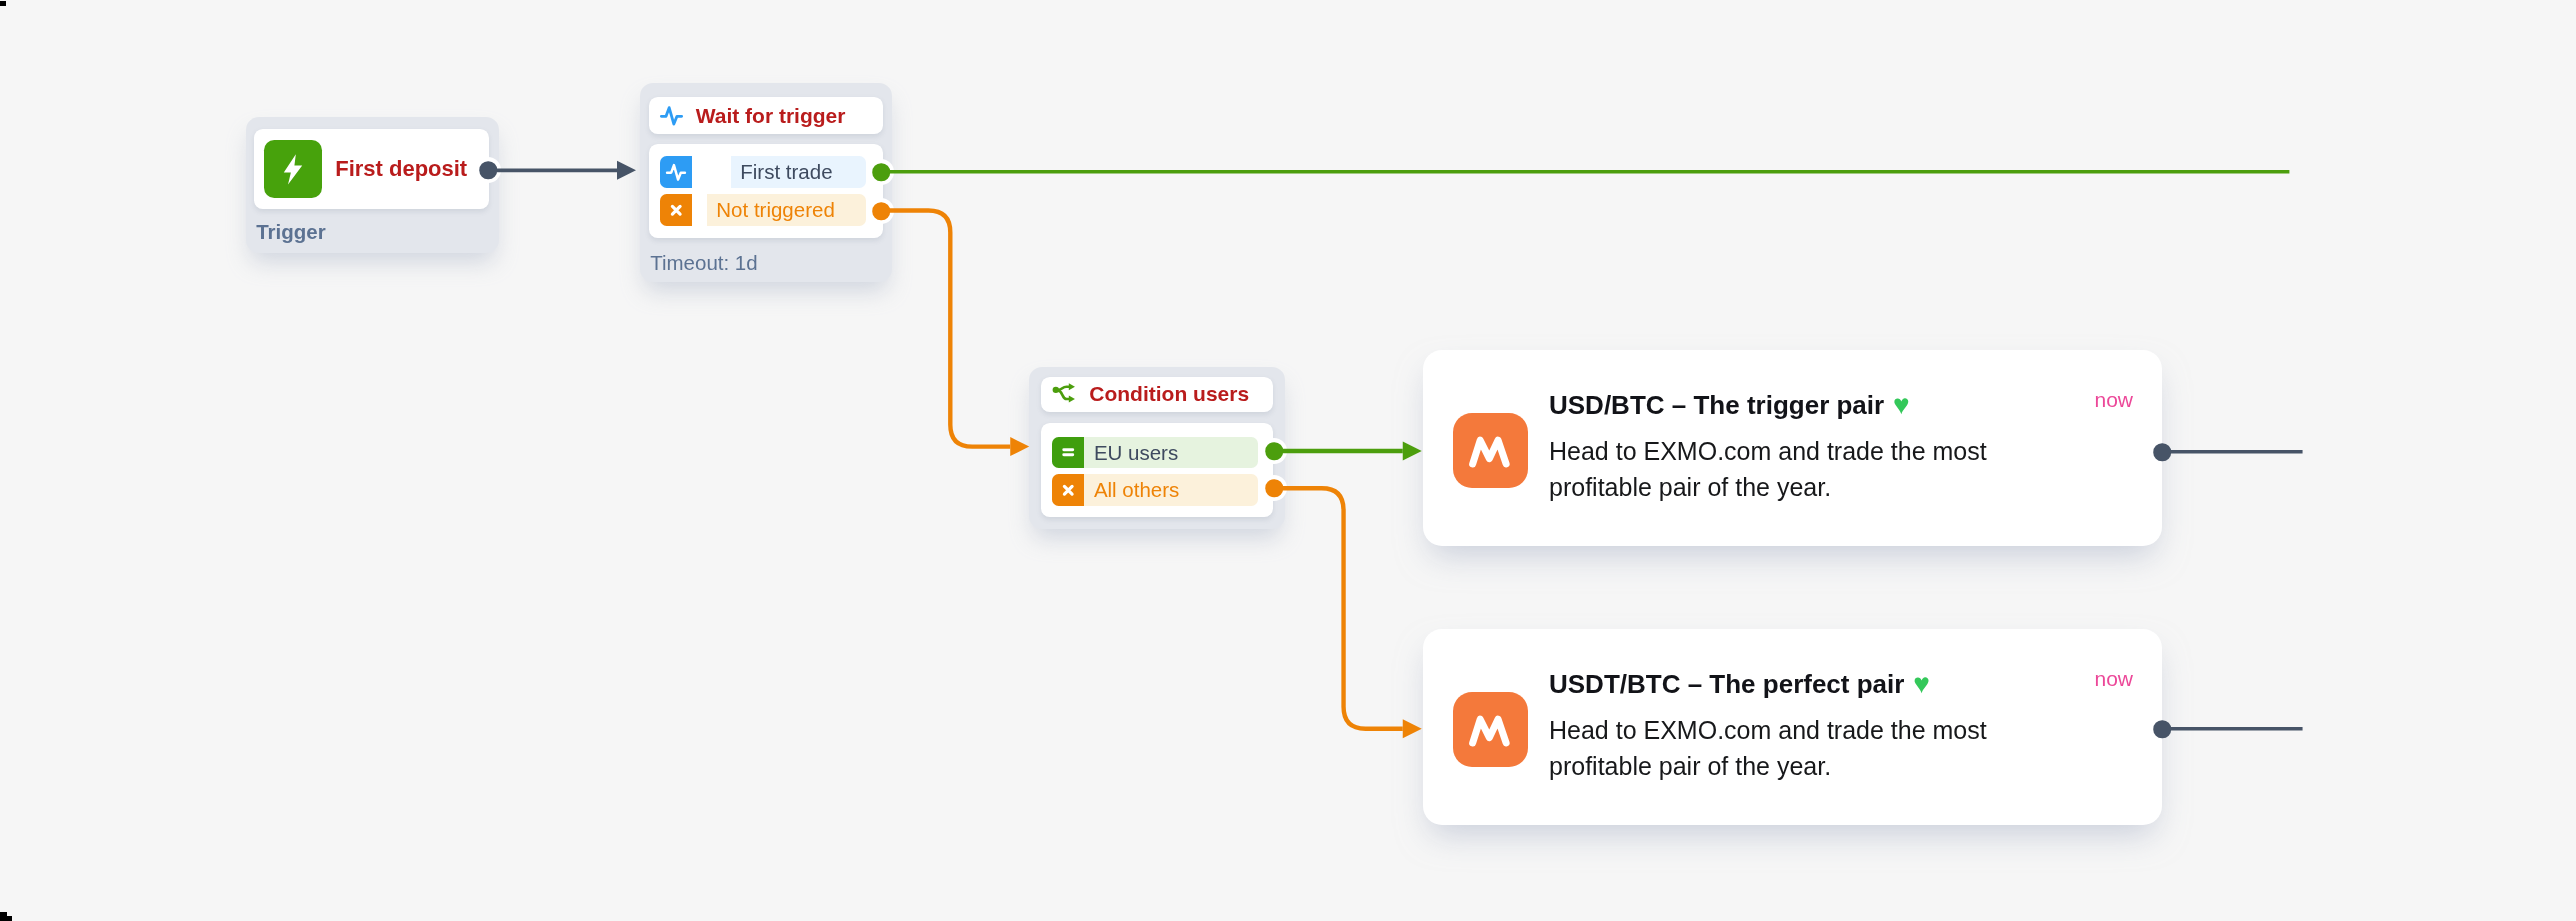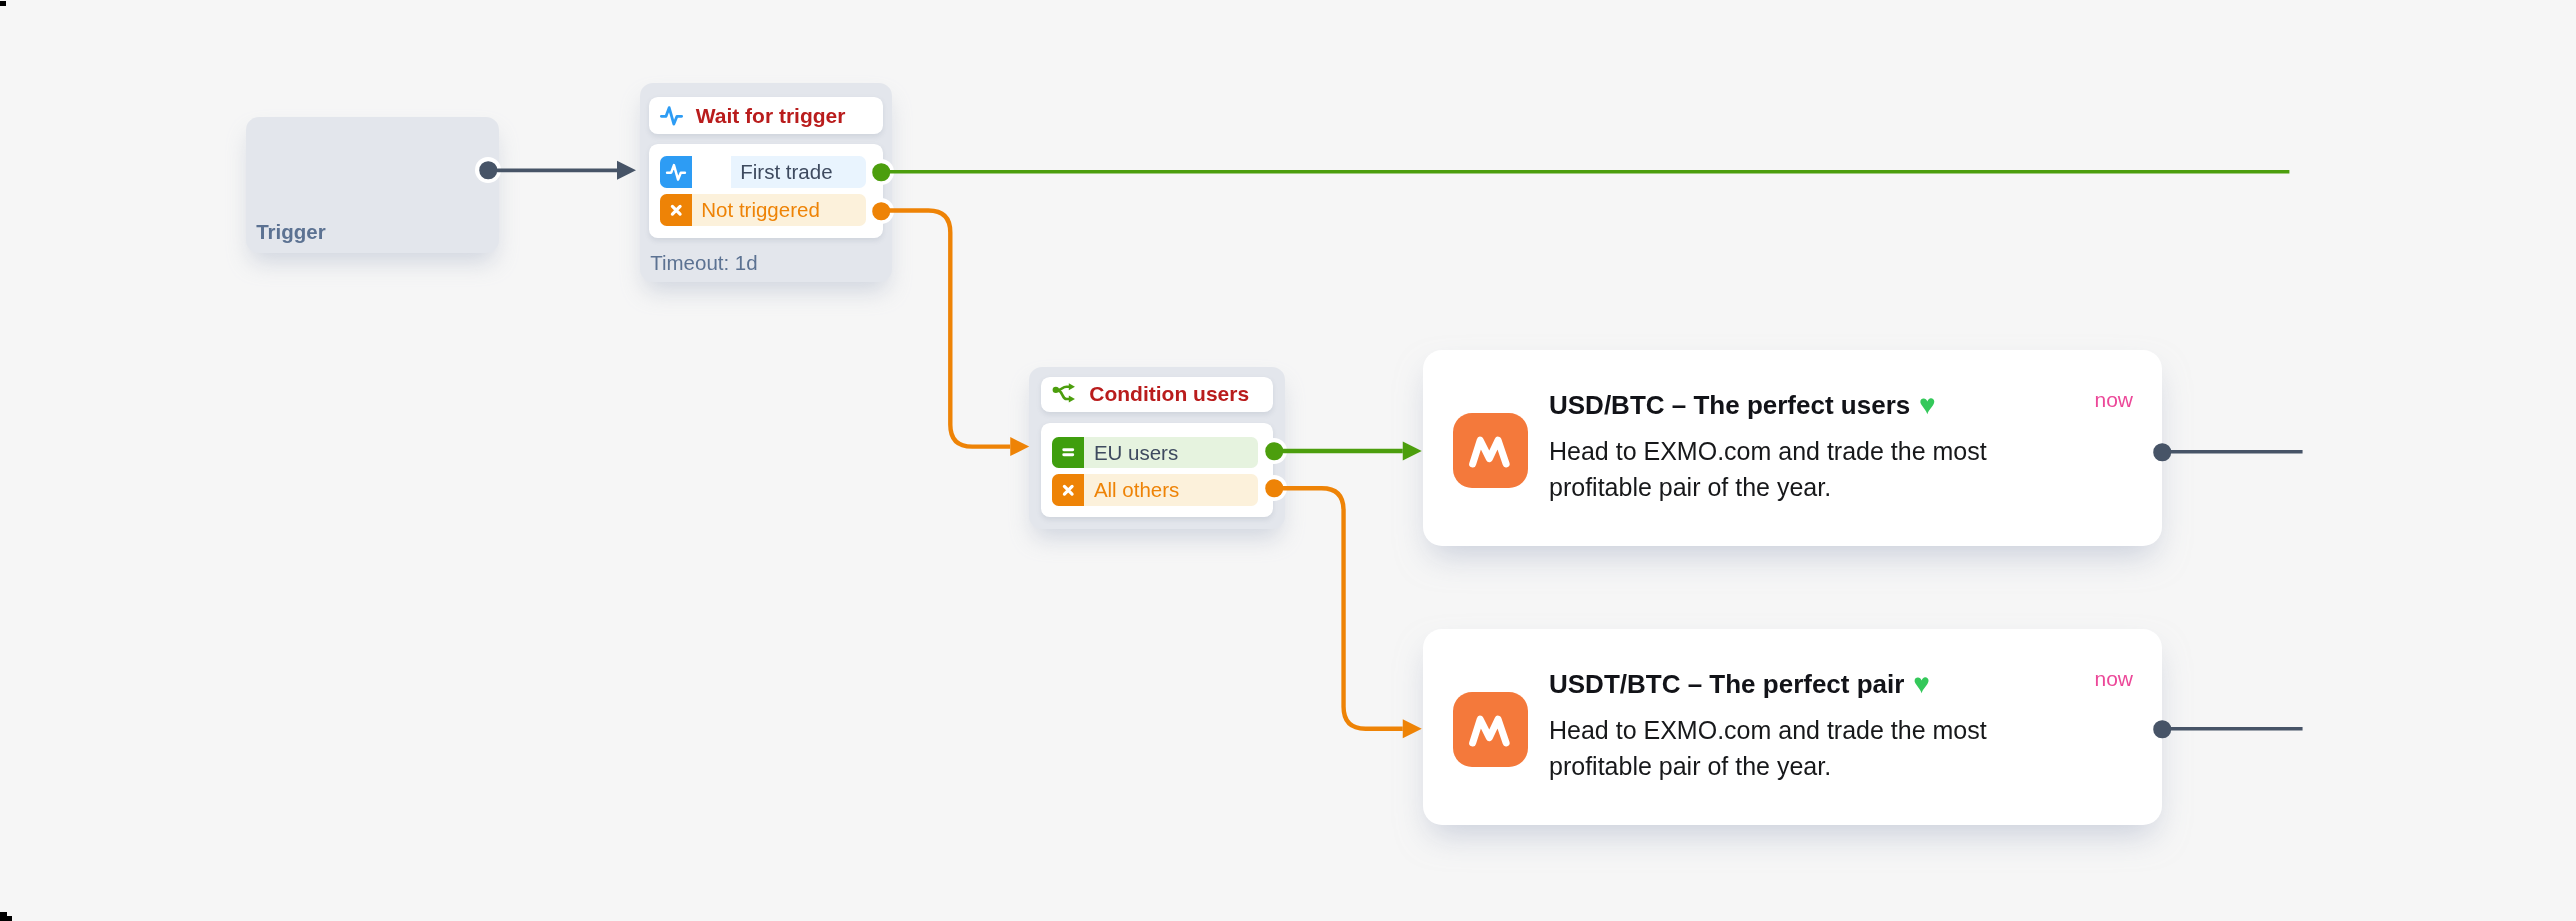--- a/index.html
+++ b/index.html
@@ -157,20 +157,30 @@
 
     <path d="M1743,668 H1808 Q1838,668 1838,698 V967 Q1838,997 1868,997 H1919" stroke="#EE8306" stroke-width="6" fill="none"></path>
     <polygon points="1919,984 1945,997 1919,1010" fill="#EE8306"></polygon>
 
     <line x1="2957" y1="618" x2="3150" y2="618" stroke="#475467" stroke-width="5"></line>
 
     <line x1="2957" y1="997" x2="3150" y2="997" stroke="#475467" stroke-width="5"></line>
   </svg>
 
   <section class="node" style="left:246px; top:117px; width:253px; height:136px;">
+    <div class="card" style="left:8px; top:12.4px; width:235px; height:80px;">
+      <div class="head-row" style="gap:13px;">
+        <div class="sq-icon big">
+          <svg width="34" height="34" viewBox="0 0 48 48">
+            <path d="M28 3 L11 29 h10 l-4 17 L37 19 h-11 z" fill="#fff"></path>
+          </svg>
+        </div>
+        <div class="node-label">First deposit</div>
+      </div>
+    </div>
     <div class="caption" style="left:10.2px; top:103px;font-weight:bold;">Trigger</div>
   </section>
 
   <section class="node" style="left:640px; top:83px; width:252px; height:199px;">
     <div class="card" style="left:8.8px; top:14px; width:234px; height:37px;">
       <div class="head-row">
         <span style="display:flex;">
           <svg width="25" height="25" viewBox="0 0 32 32">
             <path d="M3 17 h6 l4 -11 l6 21 l4 -10 h6" stroke="#2D9CF4" stroke-width="3.6" fill="none" stroke-linecap="round" stroke-linejoin="round"></path>
           </svg>
@@ -180,21 +190,21 @@
     </div>
     <div class="card" style="left:8.8px; top:61px; width:234px; height:94px;">
       <div class="row" style="left:11px; top:11.7px; width:206px; height:32px;gap:39px;">
         <span class="row-ic blue">
           <svg width="22" height="22" viewBox="0 0 32 32">
             <path d="M3 17 h6 l4 -11 l6 21 l4 -10 h6" stroke="#fff" stroke-width="3.6" fill="none" stroke-linecap="round" stroke-linejoin="round"></path>
           </svg>
         </span>
         <span class="row-label tint-blue">First trade</span>
       </div>
-      <div class="row" style="left:11px; top:50px; width:206px; height:32px;">
+      <div class="row" style="left:11px; top:50px; width:206px; height:32px;gap:15px;">
         <span class="row-ic orange">
           <svg width="20.5" height="20.5" viewBox="0 0 32 32">
             <path d="M10 10 L22 22 M22 10 L10 22" stroke="#fff" stroke-width="5" stroke-linecap="round"></path>
           </svg>
         </span>
         <span class="row-label tint-orange">Not triggered</span>
       </div>
     </div>
     <div class="caption" style="left:10.2px; top:168px;">Timeout: 1d</div>
   </section>
@@ -235,21 +245,21 @@
   </section>
 
   <section class="push-card" style="left:1423px; top:350px;">
     <div class="app-icon">
       <svg width="54" height="54" viewBox="0 0 100 100">
         <polyline points="16,74 30,30 47,64 63,30 78,74" stroke="#fff" stroke-width="13" fill="none" stroke-linecap="round" stroke-linejoin="round"></polyline>
       </svg>
     </div>
     <div class="push-text">
       <div class="push-title">
-        <span>USD/BTC – The perfect users</span>
+        <span>USD/BTC – The trigger pair</span>
           <span class="heart">♥</span>
       </div>
       <div class="push-body">Head to EXMO.com and trade the most profitable pair of the year.</div>
     </div>
     <div class="push-time">now</div>
   </section>
 
   <section class="push-card" style="left:1423px; top:629px;">
     <div class="app-icon">
       <svg width="54" height="54" viewBox="0 0 100 100">

